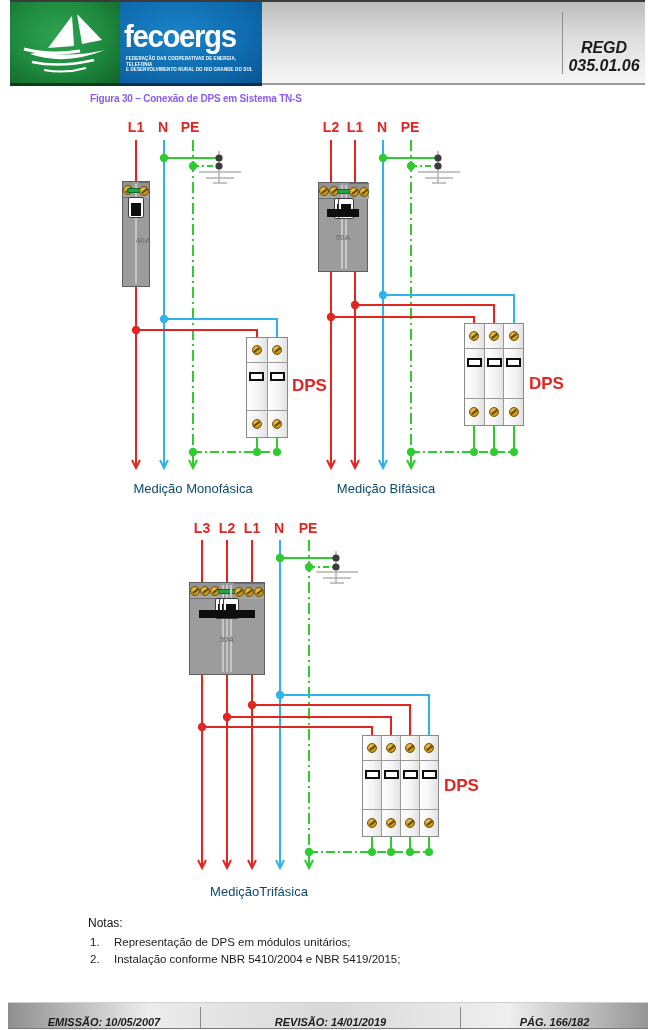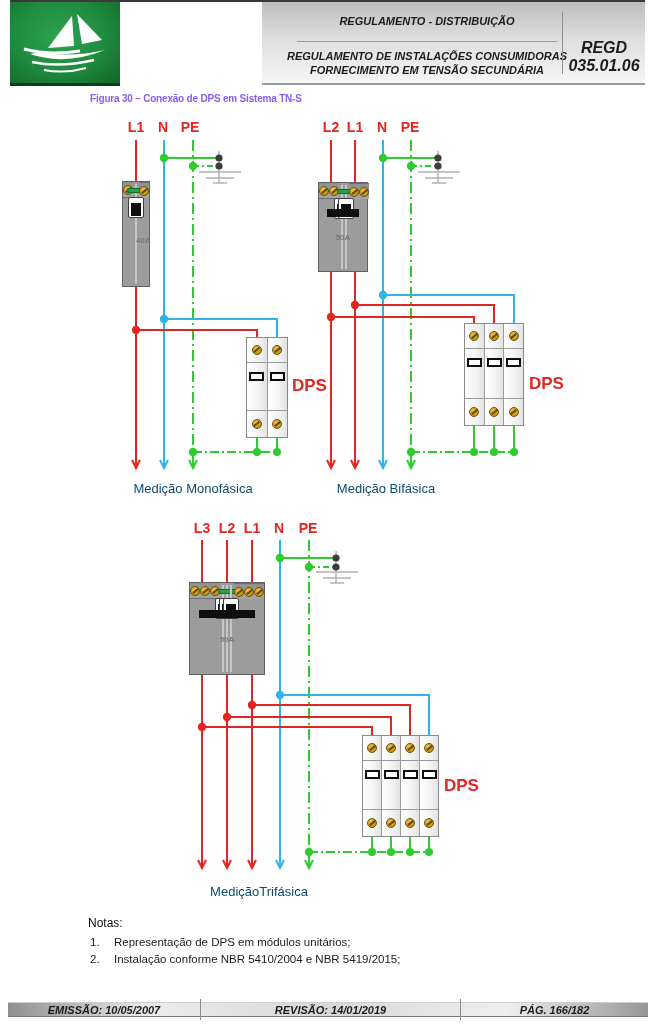--- a/index.html
+++ b/index.html
@@ -73,51 +73,52 @@
   .screw { width:10px; height:10px; border-radius:50%; background:radial-gradient(circle at 38% 35%, #f0c04a, #cf9a18 60%, #a87a0a); border:1px solid #6d5205; position:relative; box-sizing:border-box; flex:none; }
   .screw::after { content:""; position:absolute; left:0.5px; top:3.1px; width:7px; height:1.6px; background:#5f4a04; transform:rotate(-38deg); }
 
   
   .notes-heading { left:88px; top:916px; font-size:12px; font-weight:normal; color:#111; }
   .note-item { position:absolute; left:90px; width:520px; font-size:11.5px; color:#1b1b1b; }
   .note-num { display:inline-block; width:24px; }
 
   
   .footer-bar {
-    left:8px; top:1002px; width:640px; height:15px;
+    left:8px; top:1002px; width:640px; height:27px;
     background:linear-gradient(90deg,#8f8f8f 0%, #ececec 22%, #d8d8d8 50%, #efefef 78%, #969696 100%);
     border-bottom:1px solid #7a7a7a; border-top:1px solid #cfcfcf;
-    display:flex; align-items:center; box-sizing:border-box;
+    display:flex; align-items:flex-end; box-sizing:border-box;
   }
   .foot-cell { text-align:center; font-size:11px; font-weight:bold; font-style:italic; color:#1c1c1c; }
   .foot-div { width:1px; height:21px; background:#8a8a8a; flex:none; }
 </style>
 </head>
 <body>
 
 <div class="page">
 
   <div class="abs header-bar">
     <div class="abs logo-green">
       <svg width="110" height="78" viewBox="0 0 110 78">
         <path d="M38,46 L62,14 L64,44 Z" fill="#ffffff"></path>
         <path d="M67,12 L72,42 L92,38 Z" fill="#ffffff"></path>
         <path d="M20,52 Q55,64 95,48 Q60,56 30,50 Z" fill="#ffffff"></path>
         <path d="M14,47 Q40,54 70,49" stroke="#ffffff" stroke-width="3" fill="none"></path>
         <path d="M22,60 Q50,66 84,58" stroke="#ffffff" stroke-width="2.5" fill="none"></path>
         <path d="M34,68 Q55,72 76,66" stroke="#ffffff" stroke-width="2" fill="none"></path>
       </svg>
     </div>
+    <div class="abs logo-blue">
+      <div class="brand-name">fecoergs</div>
+      <div class="brand-tagline">
+        <div>FEDERAÇÃO DAS COOPERATIVAS DE ENERGIA, TELEFONIA</div>
+        <div>E DESENVOLVIMENTO RURAL DO RIO GRANDE DO SUL</div>
+      </div>
+    </div>
     <div class="abs header-gray">
-      <div class="hdr-center">
-        <div class="hdr-doc-title">REGULAMENTO - DISTRIBUIÇÃO</div>
-        <div class="hdr-rule"></div>
-        <div class="hdr-sub1">REGULAMENTO DE INSTALAÇÕES CONSUMIDORAS</div>
-        <div class="hdr-sub2">FORNECIMENTO EM TENSÃO SECUNDÁRIA</div>
-      </div>
       <div class="hdr-vdiv"></div>
       <div class="hdr-code">REGD 035.01.06</div>
     </div>
   </div>
 
   <div class="abs figure-title">Figura 30 – Conexão de DPS em Sistema TN-S</div>
 
   <svg class="abs" style="left:0;top:0" width="656" height="1030" viewBox="0 0 656 1030">
 
     <g>

